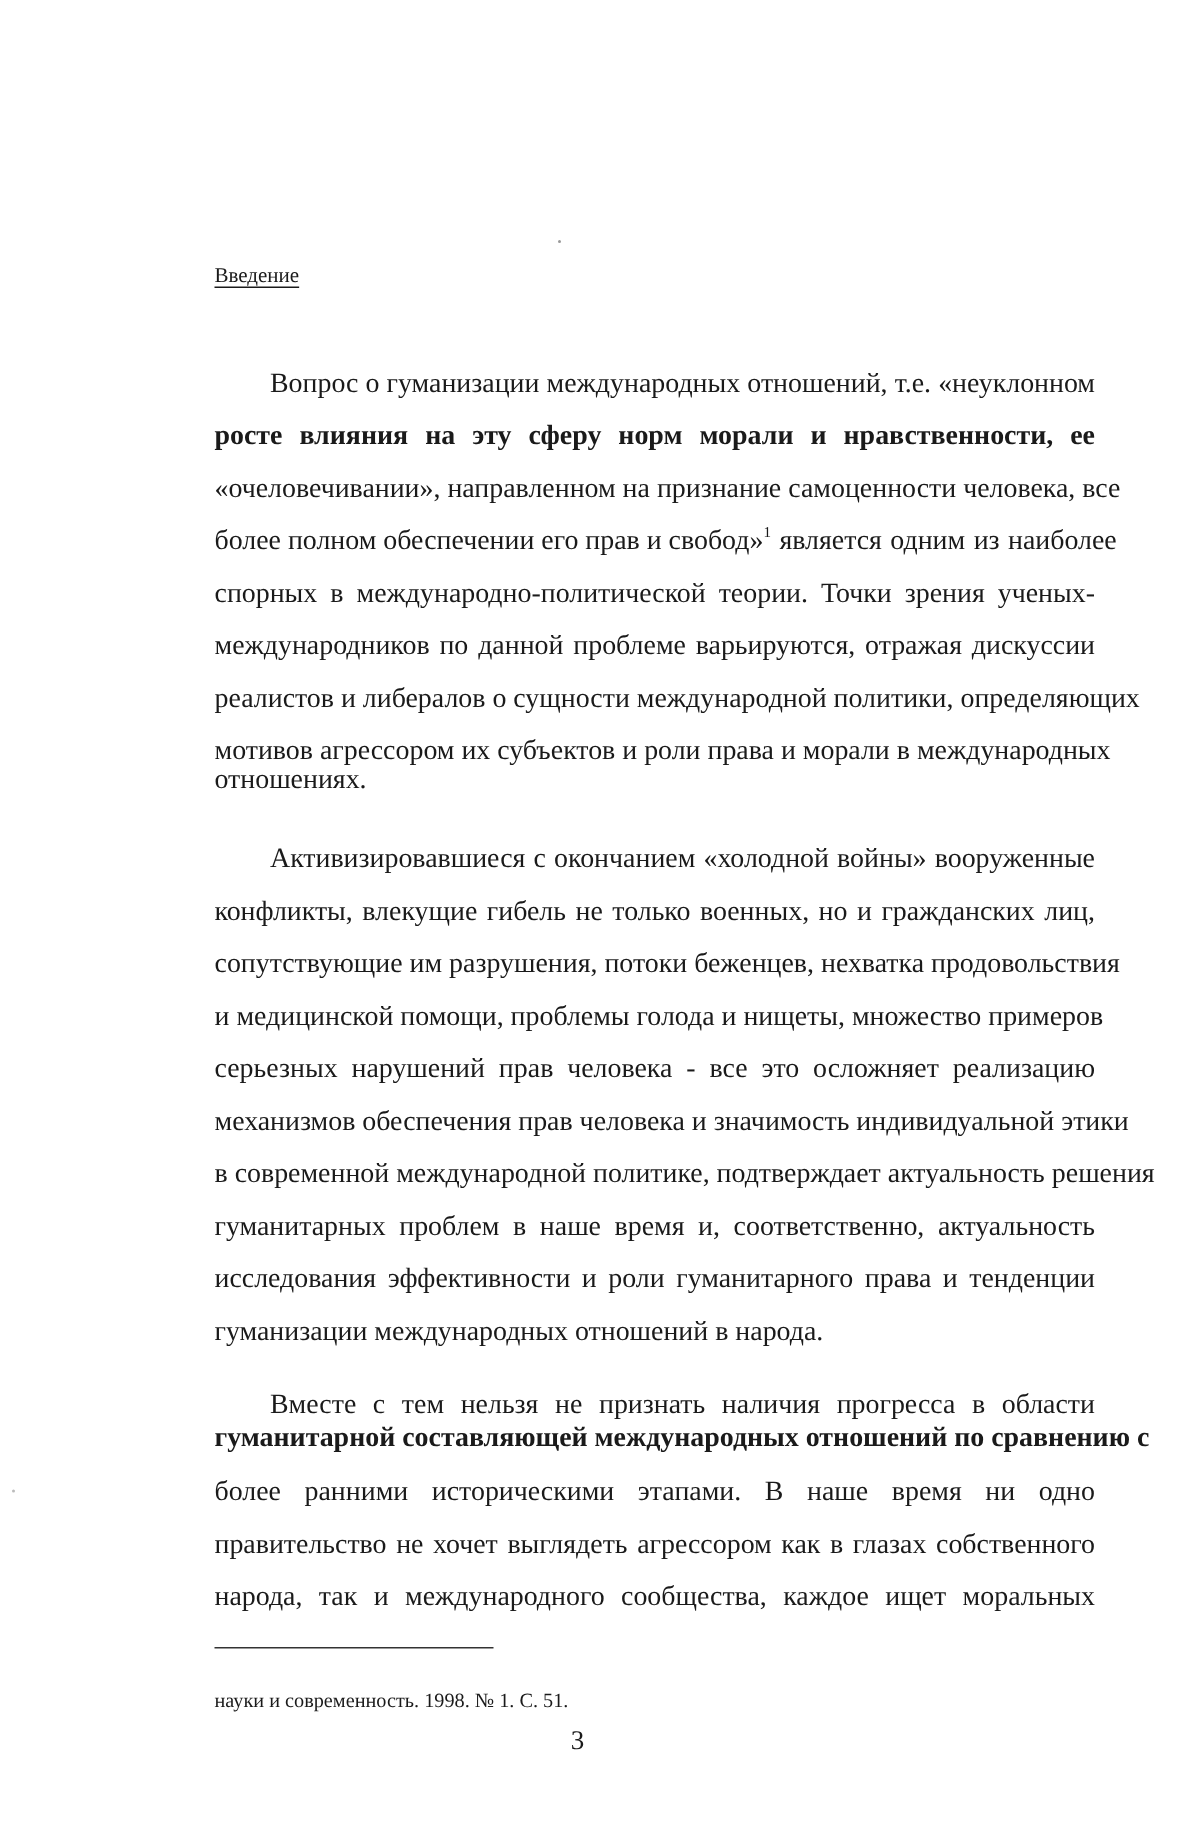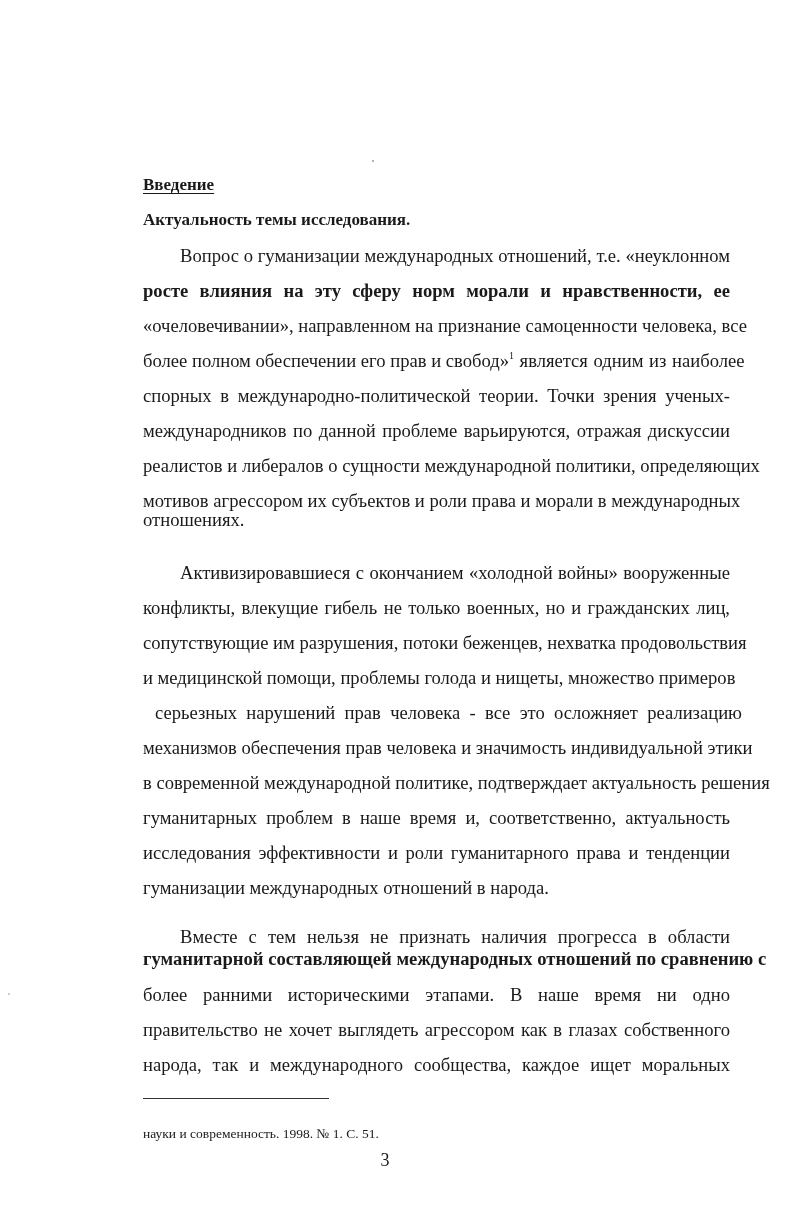--- a/index.html
+++ b/index.html
@@ -17,22 +17,22 @@
   }
   .page {
     position: absolute;
     left: 0; top: 0;
     width: 793px;
     height: 1220px;
   }
   .heading {
     position: absolute;
     left: 143px;
-    font-weight: bold;
-    font-size: 17px;
+    font-weight: normal;
+    font-size: 14px;
     line-height: 20px;
   }
   .h-intro {
     top: 175px;
     text-decoration: underline;
     text-underline-offset: 3px;
   }
   .h-relevance {
     top: 210px;
   }
@@ -94,40 +94,39 @@
     background: #999;
     border-radius: 1px;
   }
 </style>
 </head>
 <body>
 
 <div class="page">
 
   <div class="heading h-intro">Введение</div>
-  <div class="heading h-relevance">Актуальность темы исследования.</div>
 
   <div>
     <div class="line indent" style="top:245px;">Вопрос о гуманизации международных отношений, т.е. «неуклонном</div>
     <div class="line" style="top:280px;font-weight:bold;">росте влияния на эту сферу норм морали и нравственности, ее</div>
     <div class="line" style="top:315px;">«очеловечивании», направленном на признание самоценности человека, все</div>
     <div class="line" style="top:350px; text-align:left; text-align-last:left;"><span>более полном обеспечении его прав и свобод»</span><sup class="fn-ref">1</sup><span style="word-spacing:1px;"> является одним из наиболее</span></div>
     <div class="line" style="top:385px;">спорных в международно-политической теории. Точки зрения ученых-</div>
     <div class="line" style="top:420px;">международников по данной проблеме варьируются, отражая дискуссии</div>
     <div class="line" style="top:455px;">реалистов и либералов о сущности международной политики, определяющих</div>
     <div class="line" style="top:490px;">мотивов агрессором их субъектов и роли права и морали в международных</div>
     <div class="line last" style="top:509px;">отношениях.</div>
   </div>
 
   <div>
     <div class="line indent" style="top:562px;">Активизировавшиеся с окончанием «холодной войны» вооруженные</div>
     <div class="line" style="top:597px;">конфликты, влекущие гибель не только военных, но и гражданских лиц,</div>
     <div class="line" style="top:632px;">сопутствующие им разрушения, потоки беженцев, нехватка продовольствия</div>
     <div class="line" style="top:667px;">и медицинской помощи, проблемы голода и нищеты, множество примеров</div>
-    <div class="line" style="top:702px;margin-left:12px;">серьезных нарушений прав человека - все это осложняет реализацию</div>
+    <div class="line" style="top:702px;">серьезных нарушений прав человека - все это осложняет реализацию</div>
     <div class="line" style="top:737px;">механизмов обеспечения прав человека и значимость индивидуальной этики</div>
     <div class="line" style="top:772px;">в современной международной политике, подтверждает актуальность решения</div>
     <div class="line" style="top:807px;">гуманитарных проблем в наше время и, соответственно, актуальность</div>
     <div class="line" style="top:842px;">исследования эффективности и роли гуманитарного права и тенденции</div>
     <div class="line last" style="top:877px;">гуманизации международных отношений в народа.</div>
   </div>
 
   <div>
     <div class="line indent" style="top:913px;margin-top:13px;">Вместе с тем нельзя не признать наличия прогресса в области</div>
     <div class="line" style="top:948px;font-weight:bold;">гуманитарной составляющей международных отношений  по сравнению с</div>

